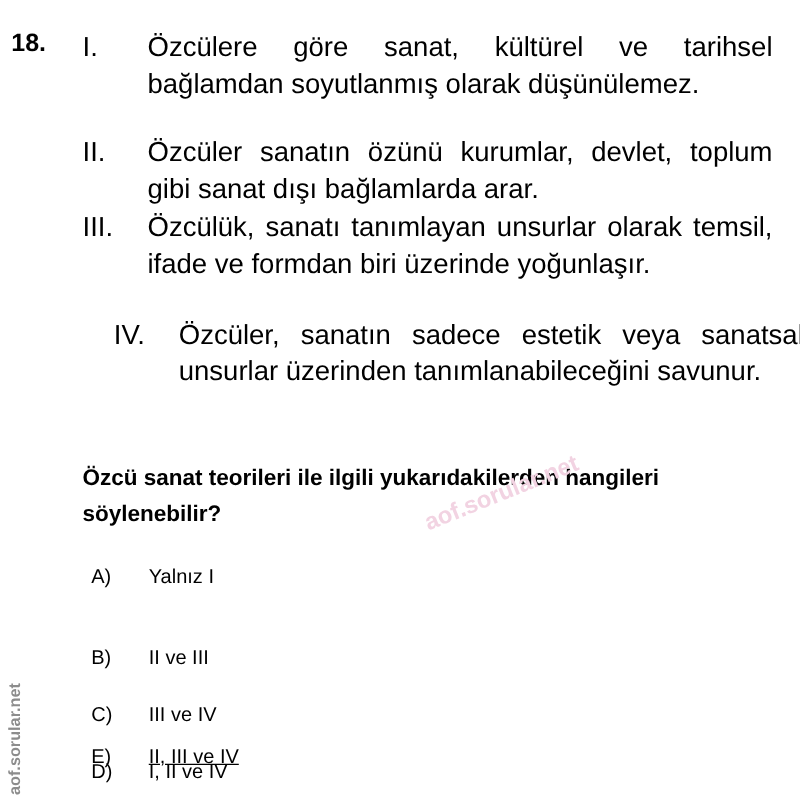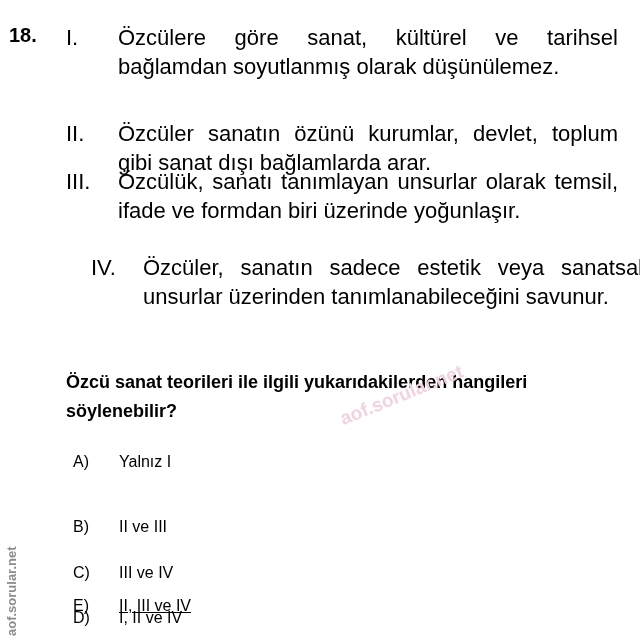--- a/index.html
+++ b/index.html
@@ -19,21 +19,21 @@
 </style>
 </head>
 <body>
 
 <div class="qnum">18.</div>
 
 <div class="item" style="top:24px;">
   <span class="roman">I.</span>
   <div class="txt">Özcülere göre sanat, kültürel ve tarihsel bağlamdan soyutlanmış olarak düşünülemez.</div>
 </div>
-<div class="item" style="top:120px;">
+<div class="item" style="top:108px;">
   <span class="roman">II.</span>
   <div class="txt">Özcüler sanatın özünü kurumlar, devlet, toplum gibi sanat dışı bağlamlarda arar.</div>
 </div>
 <div class="item" style="top:168px;">
   <span class="roman">III.</span>
   <div class="txt">Özcülük, sanatı tanımlayan unsurlar olarak temsil, ifade ve formdan biri üzerinde yoğunlaşır.</div>
 </div>
 <div class="item" style="top:254px;margin-left:25px;">
   <span class="roman">IV.</span>
   <div class="txt">Özcüler, sanatın sadece estetik veya sanatsal unsurlar üzerinden tanımlanabileceğini savunur.</div>

